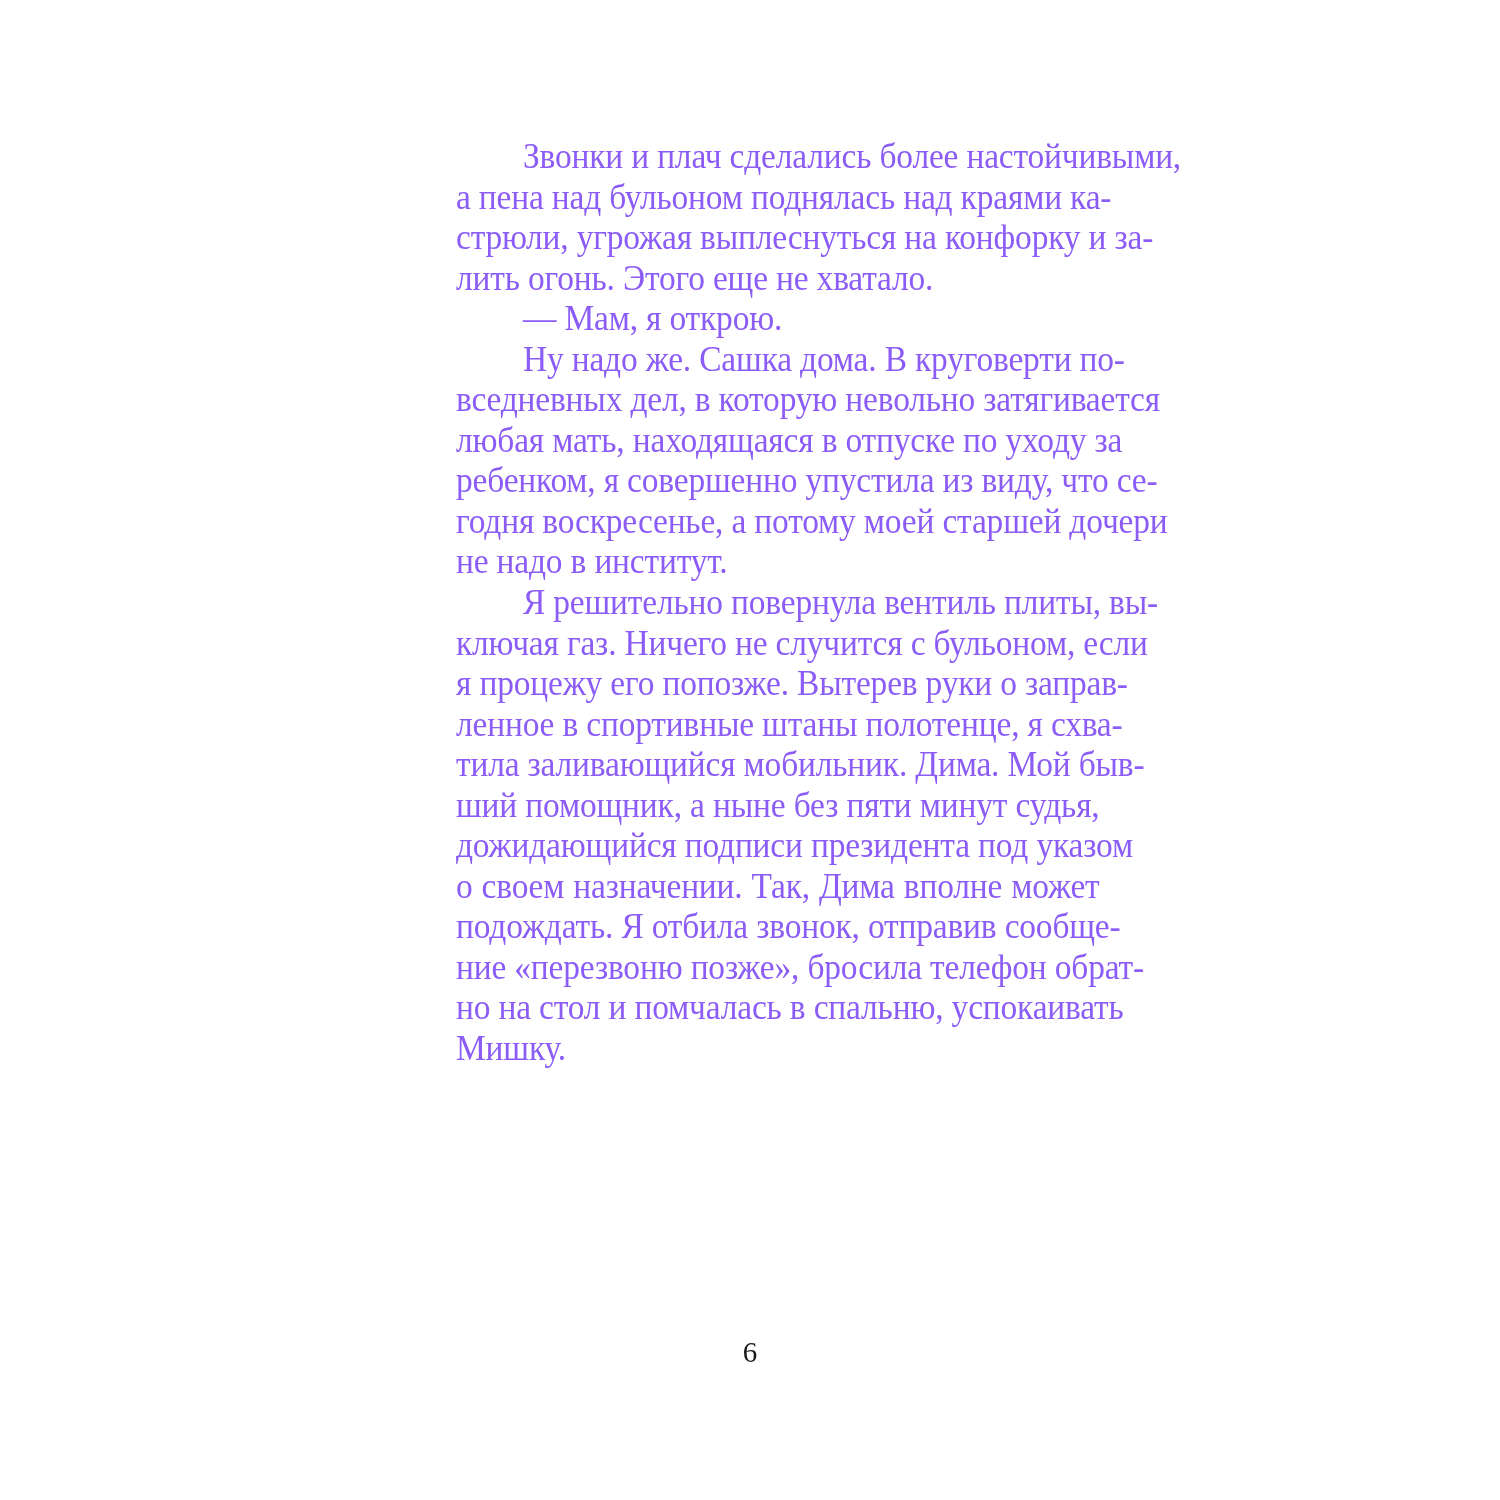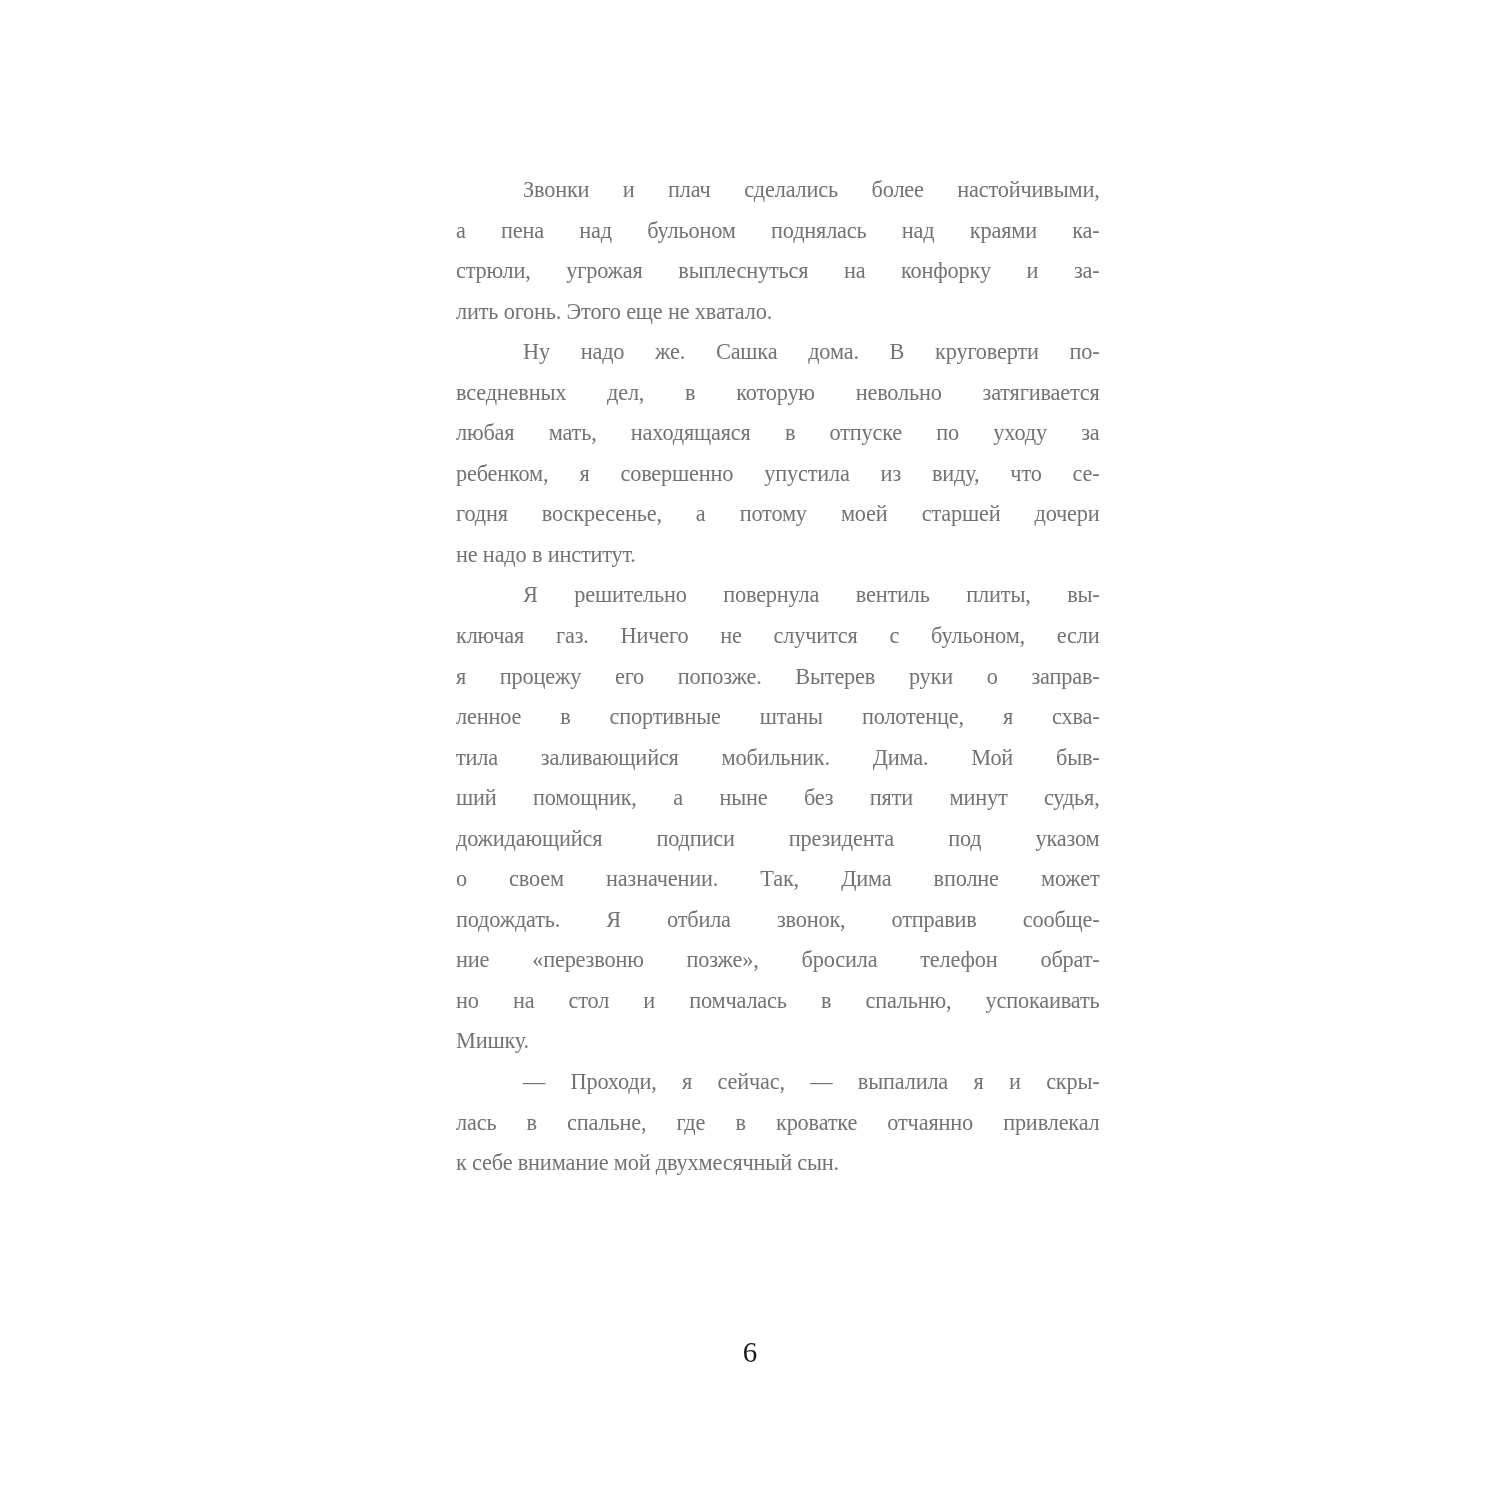--- a/index.html
+++ b/index.html
@@ -12,24 +12,23 @@
       height: 1500px;
       position: relative;
       overflow: hidden;
     }
     .page {
       position: absolute;
       left: 456px;
       top: 136px;
       width: 644px;
       font-family: "Liberation Serif", "DejaVu Serif", serif;
-      font-size: 24px;
-      color: #737373;
+      font-size: 36px;
+      color: #8b5cf6;
       letter-spacing: -0.2px;
-      margin-top: 33px;
     }
     .line {
       display: block;
       height: 40.55px;
       line-height: 40.55px;
       white-space: nowrap;
       text-align: justify;
       text-align-last: justify;
       transform: scaleX(0.93);
       transform-origin: left center;
@@ -58,20 +57,23 @@
 
 <div class="page">
 
   <div>
     <span class="line indent">Звонки и плач сделались более настойчивыми,</span>
     <span class="line">а пена над бульоном поднялась над краями ка-</span>
     <span class="line">стрюли, угрожая выплеснуться на конфорку и за-</span>
     <span class="line last">лить огонь. Этого еще не хватало.</span>
   </div>
 
+  <div>
+    <span class="line indent last">— Мам, я открою.</span>
+  </div>
 
   <div>
     <span class="line indent">Ну надо же. Сашка дома. В круговерти по-</span>
     <span class="line">вседневных дел, в которую невольно затягивается</span>
     <span class="line">любая мать, находящаяся в отпуске по уходу за</span>
     <span class="line">ребенком, я совершенно упустила из виду, что се-</span>
     <span class="line">годня воскресенье, а потому моей старшей дочери</span>
     <span class="line last">не надо в институт.</span>
   </div>
 
@@ -84,21 +86,16 @@
     <span class="line">ший помощник, а ныне без пяти минут судья,</span>
     <span class="line">дожидающийся подписи президента под указом</span>
     <span class="line">о своем назначении. Так, Дима вполне может</span>
     <span class="line">подождать. Я отбила звонок, отправив сообще-</span>
     <span class="line">ние «перезвоню позже», бросила телефон обрат-</span>
     <span class="line">но на стол и помчалась в спальню, успокаивать</span>
     <span class="line last">Мишку.</span>
   </div>
 
 
-  <div>
-    <span class="line indent">— Проходи, я сейчас, — выпалила я и скры-</span>
-    <span class="line">лась в спальне, где в кроватке отчаянно привлекал</span>
-    <span class="line last">к себе внимание мой двухмесячный сын.</span>
-  </div>
 
 </div>
 
 <div class="page-number">6</div>
 
 </body></html>

